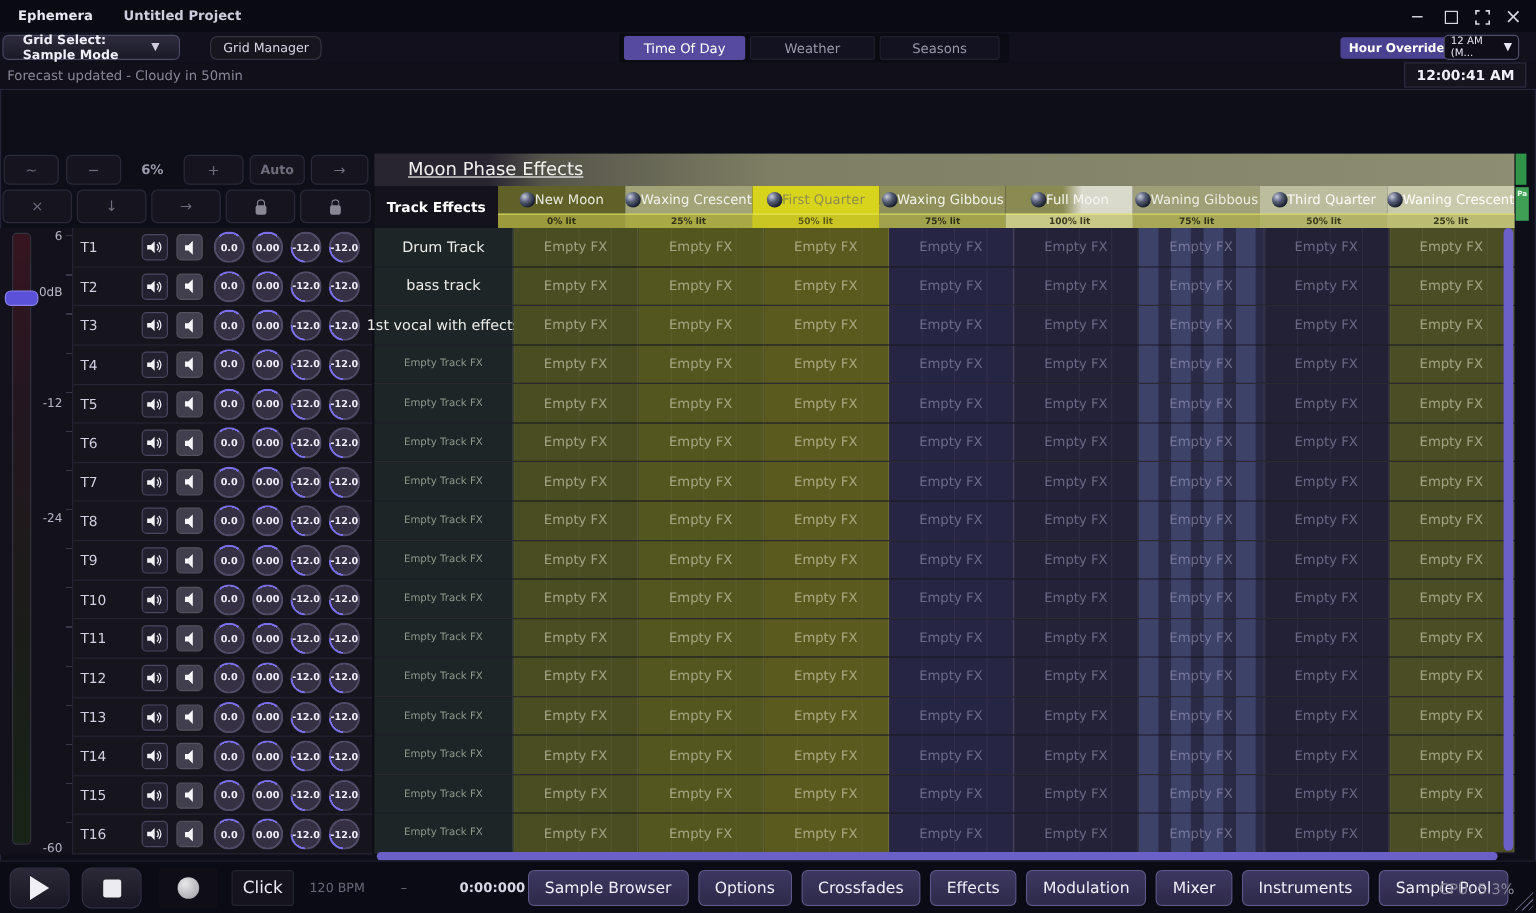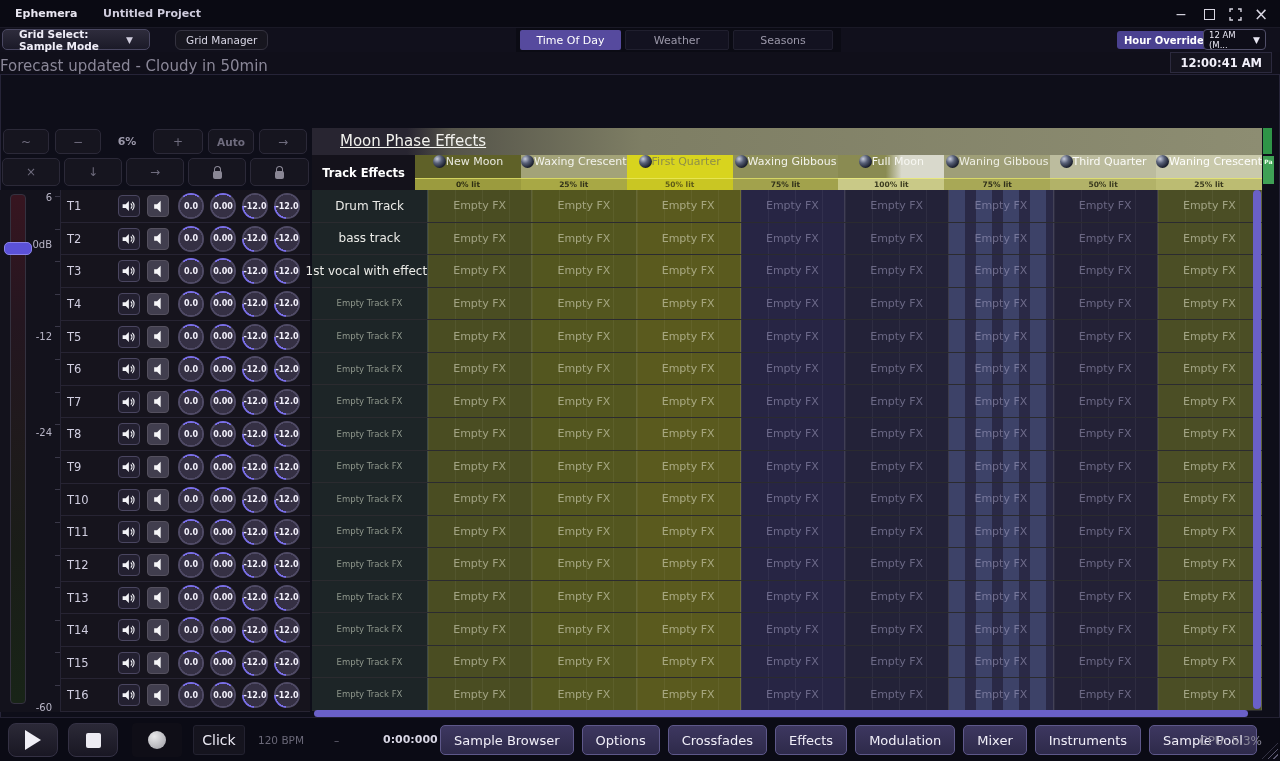--- a/index.html
+++ b/index.html
@@ -31,21 +31,21 @@
   .tab.t2 { width:104px; background:#131220; color:#9a97a8; border:1px solid #201f2e; }
   .tab.t3 { width:100px; background:#131220; color:#9a97a8; border:1px solid #201f2e; }
   .hourbtn { position:absolute; left:1117px; top:3px; height:18px; padding:0 7px; background:#4a4190; border:none; border-radius:3px;
     color:#fff; font-size:10px; font-weight:bold; display:flex; align-items:center; cursor:pointer; }
   .hoursel { position:absolute; left:1203px; top:1px; width:63px; height:21px; background:#0e0d18; border:1px solid #504e68; border-radius:4px;
     color:#e8e6f2; font-size:8.5px; display:flex; align-items:center; padding:0 5px; cursor:pointer; }
   .hoursel .caret { margin-left:auto; font-size:9px; }
 
   
   .statusrow { position:absolute; left:0; top:52px; width:1280px; height:22px; background:#100f1a; }
-  .forecast { position:absolute; left:0; top:5px; font-size:15px; color:#8a8798; }
+  .forecast { position:absolute; left:6px; top:5px; font-size:11px; color:#8a8798; }
   .clock { position:absolute; right:8px; top:0px; height:21px; padding:0 9px; background:#15141f; border:1px solid #2c2a3e;
     color:#f2f0fa; font-size:11.5px; font-weight:bold; display:flex; align-items:center; }
 
   
   .seqarea { position:absolute; left:0; top:74px; width:1280px; height:643px; background:#0e0e19; border:1px solid #262438; border-bottom:none; }
   .seqstatus { position:absolute; left:0; top:92px; width:1280px; text-align:center; font-size:11px; color:#908da0; }
 
   
   .tbtn { position:absolute; background:#16151f; border:1px solid #2b2938; border-radius:5px; color:#6f6c7e; display:flex;
     align-items:center; justify-content:center; font-size:12px; cursor:pointer; }
@@ -77,21 +77,21 @@
 
   
   .overlay { position:absolute; left:312px; top:128px; width:950px; height:589px; }
   .mp-title { position:absolute; left:0; top:0; width:950px; height:27px;
     background:linear-gradient(90deg, #282531 0, #282531 95px, #55544a 140px, #7e7e64 330px, #8d8d72 100%); }
   .mp-title-text { position:absolute; left:28px; top:4px; font-size:15px; color:#f2f2ee; text-decoration:underline; }
   .mp-head { position:absolute; left:0; top:27px; width:950px; height:35px; display:flex; }
   .mp-corner { width:103px; height:35px; background:#14121b; color:#ffffff; font-size:11.5px; font-weight:bold;
     display:flex; align-items:center; justify-content:center; }
   .mcol { flex:1; display:flex; flex-direction:column; cursor:pointer; }
-  .mname { height:23px; display:flex; align-items:flex-start; justify-content:center; font-size:11px; white-space:nowrap; overflow:hidden; }
+  .mname { height:23px; display:flex; align-items:center; justify-content:center; font-size:11px; white-space:nowrap; overflow:hidden; }
   .moon { width:13px; height:13px; border-radius:50%; flex:0 0 13px;
     background:radial-gradient(circle at 32% 30%, #c7ccdc 0%, #586077 35%, #161a28 75%); }
   .mlit { height:12px; font-size:7.5px; font-weight:bold; display:flex; align-items:center; justify-content:center;
     border-top:1px solid rgba(255,255,120,0.55); }
   .mp-body { position:absolute; left:0; top:62px; width:950px; height:521px; display:flex; flex-direction:column; }
   .mrow { flex:1; display:flex; border-bottom:1px solid rgba(180,180,150,0.18); }
   .mrowlabel { width:116px; background:#1d2527; border-right:1px solid #3c4846; color:#8f978c; font-size:8.5px;
     display:flex; align-items:center; justify-content:center; white-space:nowrap; }
   .mrowlabel.named { color:#ececе8; color:#ececE8; font-size:12px; }
   .mcell { flex:1; display:flex; align-items:center; justify-content:center; font-size:11px; cursor:pointer;

